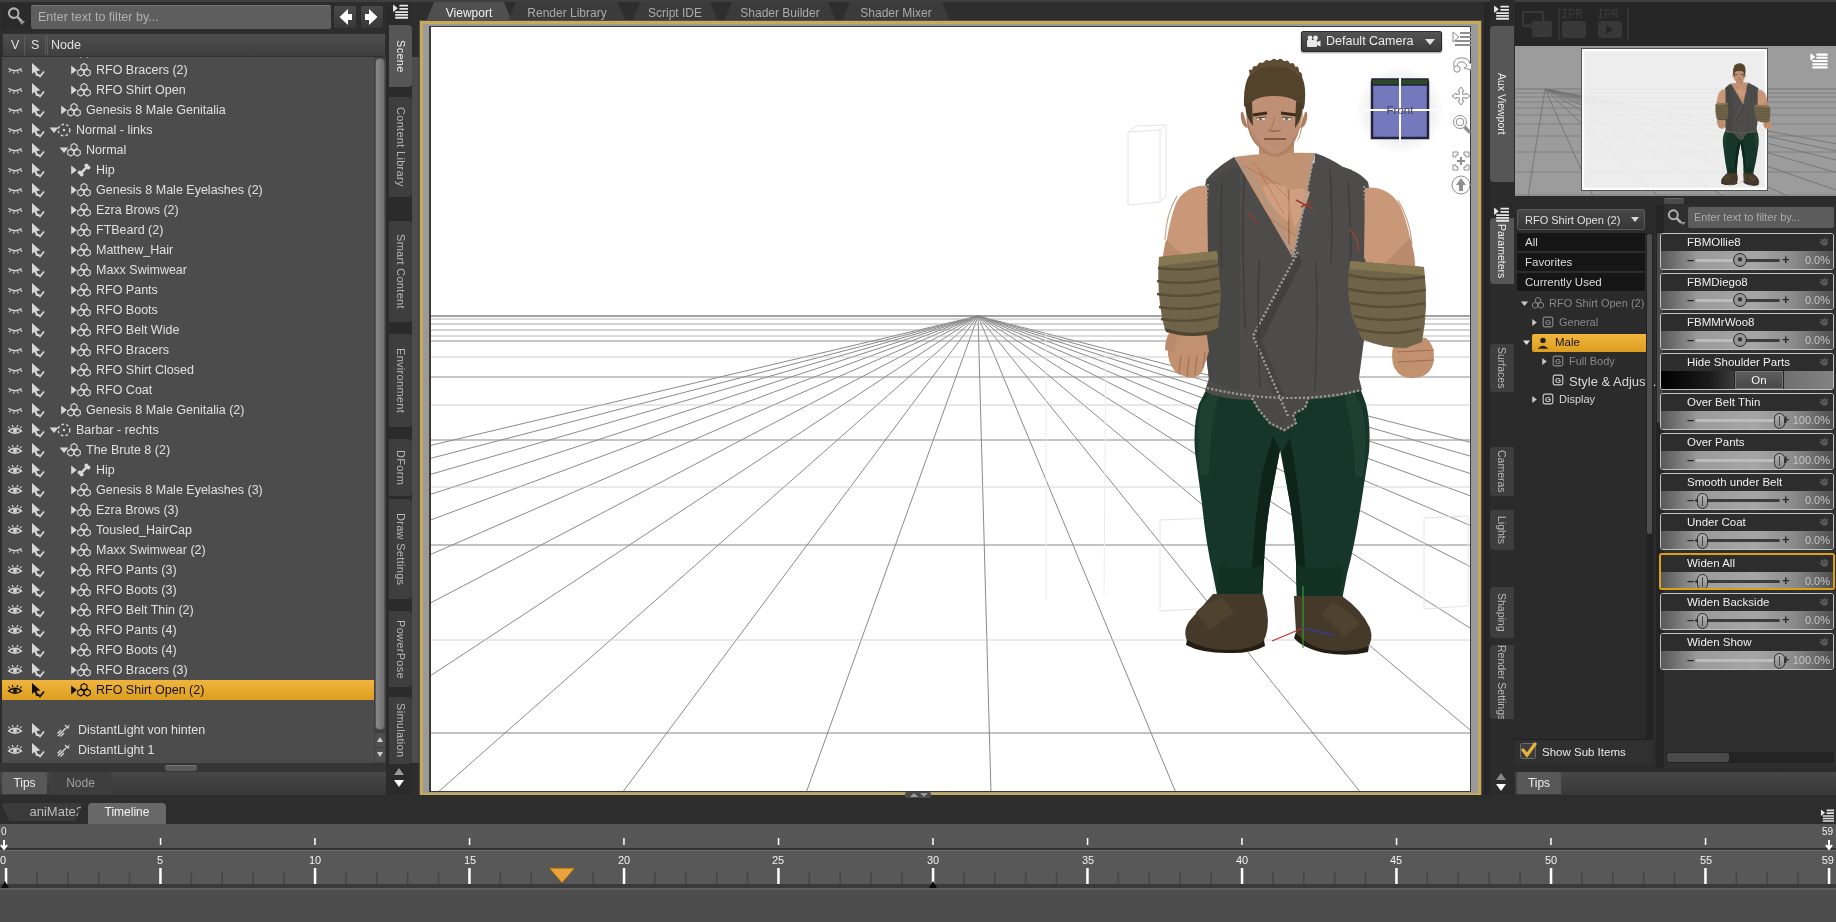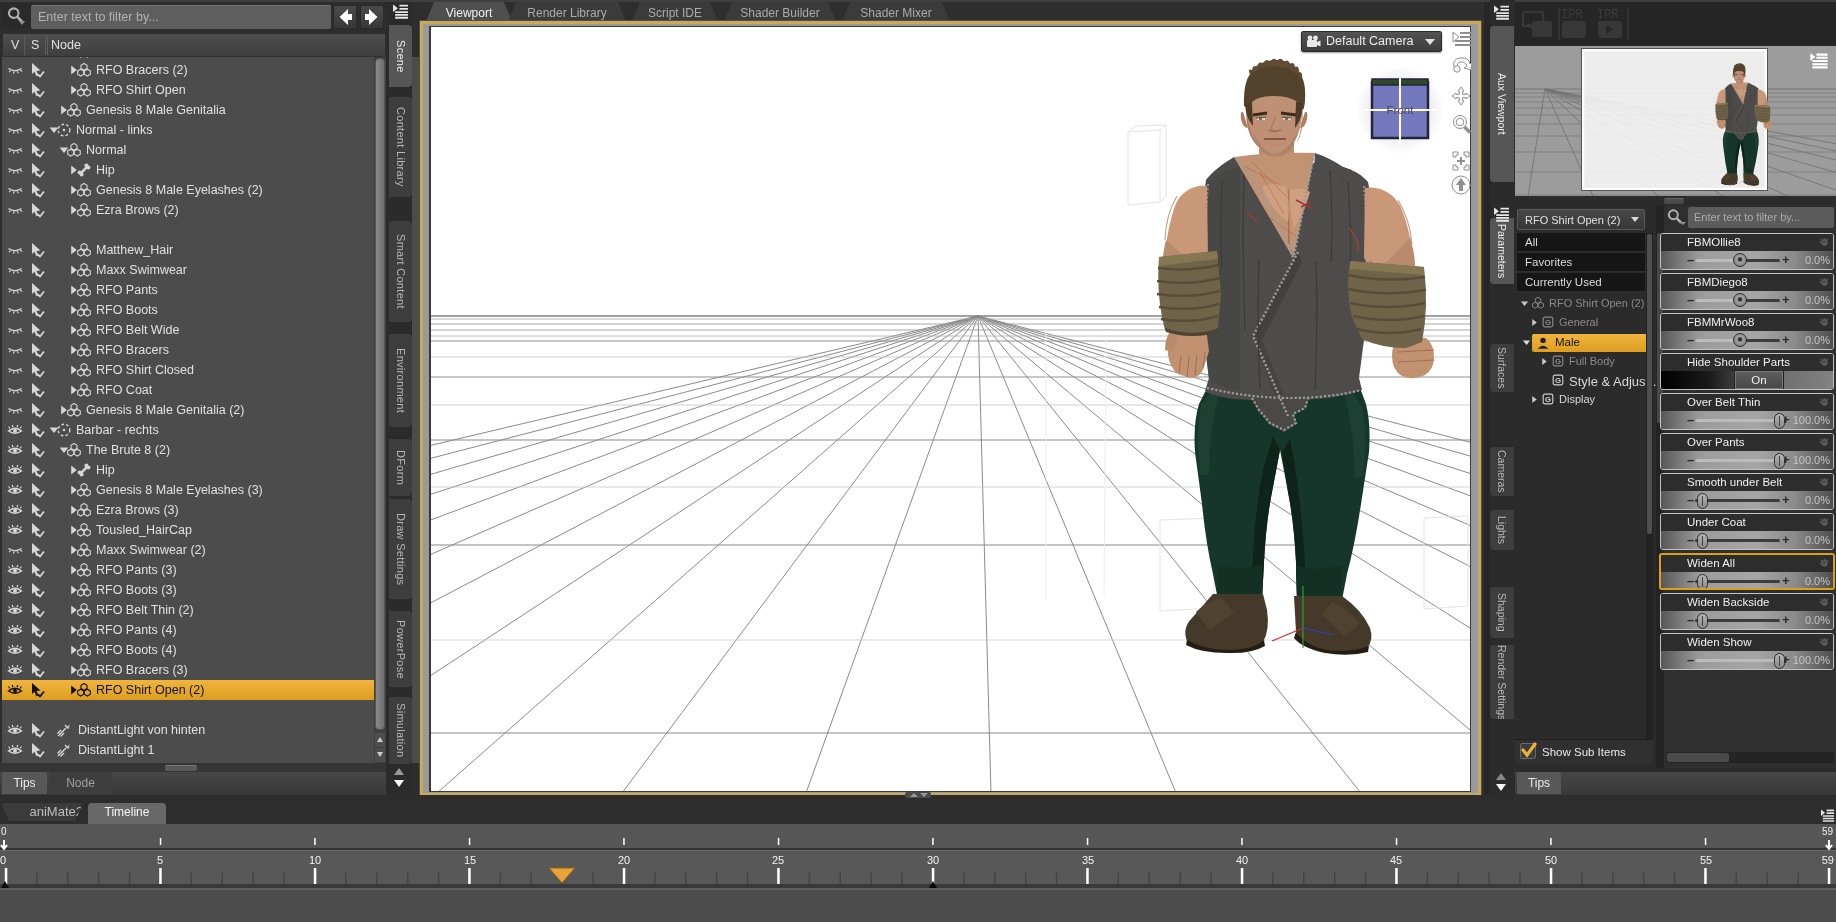--- a/index.html
+++ b/index.html
@@ -228,20 +228,35 @@
         <svg class="ic" viewBox="0 0 16 16" style="left:27px;color:#d6d6d6">
           <use href="#cu"></use>
         </svg>
         <svg class="ic" viewBox="0 0 16 16" style="left:64px;color:#d6d6d6">
           <use href="#tc"></use>
         </svg>
         <svg class="ic" viewBox="0 0 16 16" style="left:74px;color:#d6d6d6">
           <use href="#hx"></use>
         </svg>
         <span style="left:94px">Ezra Brows (2)</span>
+      </div>
+<div class="tr" style="top:163px">
+        <svg class="ic" viewBox="0 0 16 16" style="left:5px;color:#d6d6d6">
+          <use href="#ec"></use>
+        </svg>
+        <svg class="ic" viewBox="0 0 16 16" style="left:27px;color:#d6d6d6">
+          <use href="#cu"></use>
+        </svg>
+        <svg class="ic" viewBox="0 0 16 16" style="left:64px;color:#d6d6d6">
+          <use href="#tc"></use>
+        </svg>
+        <svg class="ic" viewBox="0 0 16 16" style="left:74px;color:#d6d6d6">
+          <use href="#hx"></use>
+        </svg>
+        <span style="left:94px">FTBeard (2)</span>
       </div>
 <div class="tr" style="top:183px">
         <svg class="ic" viewBox="0 0 16 16" style="left:5px;color:#d6d6d6">
           <use href="#ec"></use>
         </svg>
         <svg class="ic" viewBox="0 0 16 16" style="left:27px;color:#d6d6d6">
           <use href="#cu"></use>
         </svg>
         <svg class="ic" viewBox="0 0 16 16" style="left:64px;color:#d6d6d6">
           <use href="#tc"></use>

